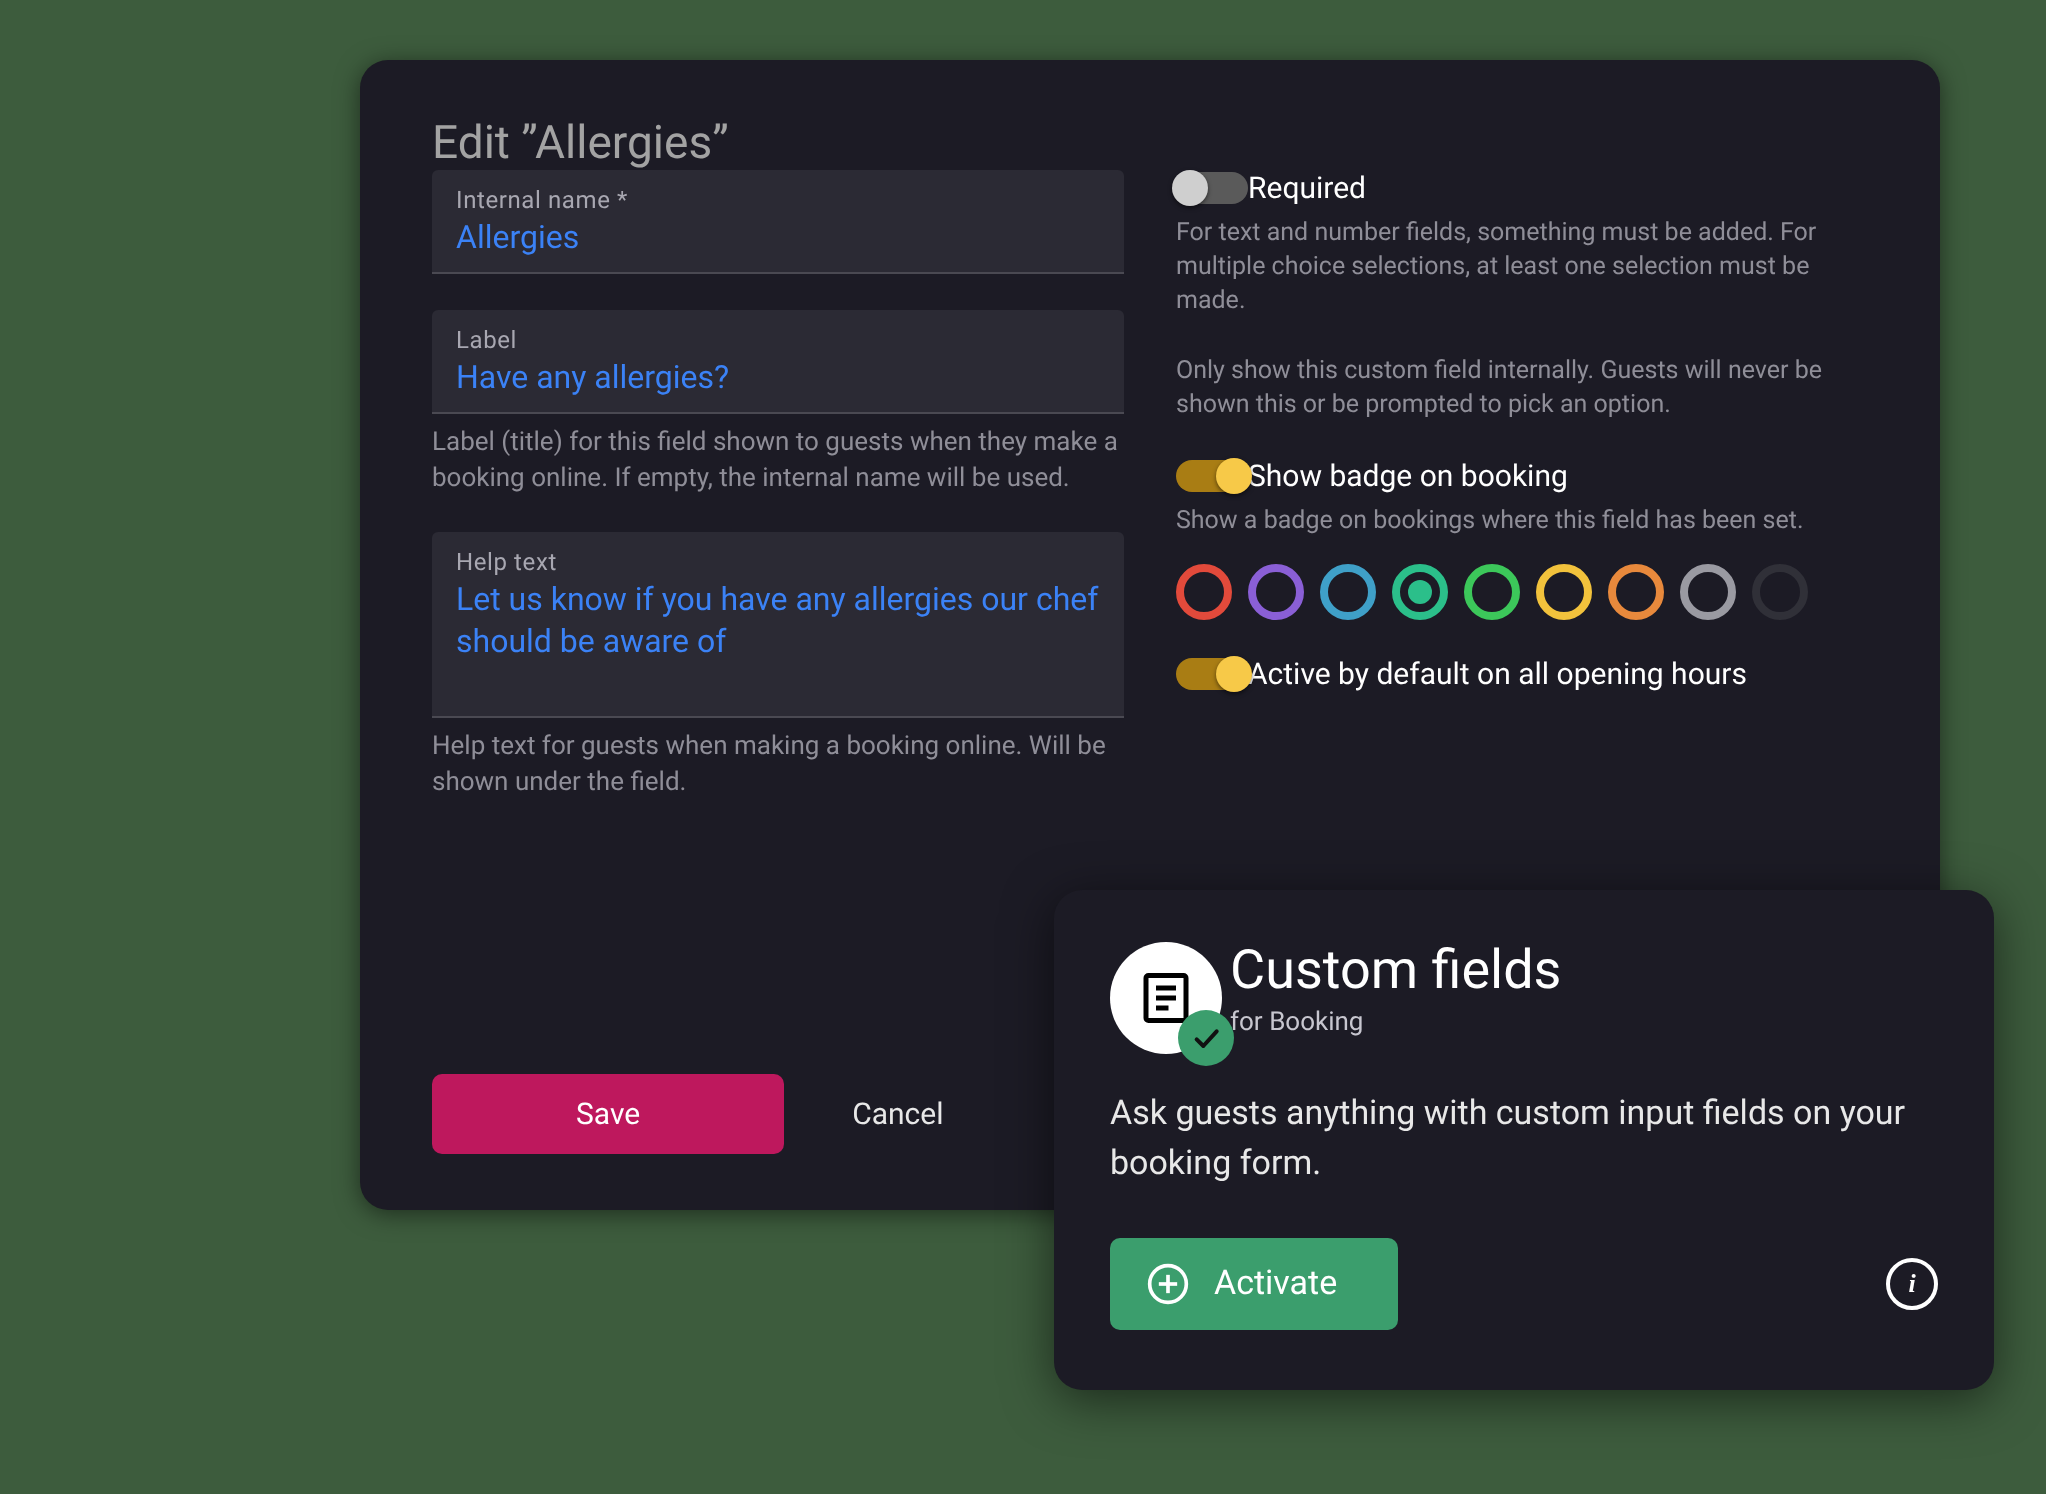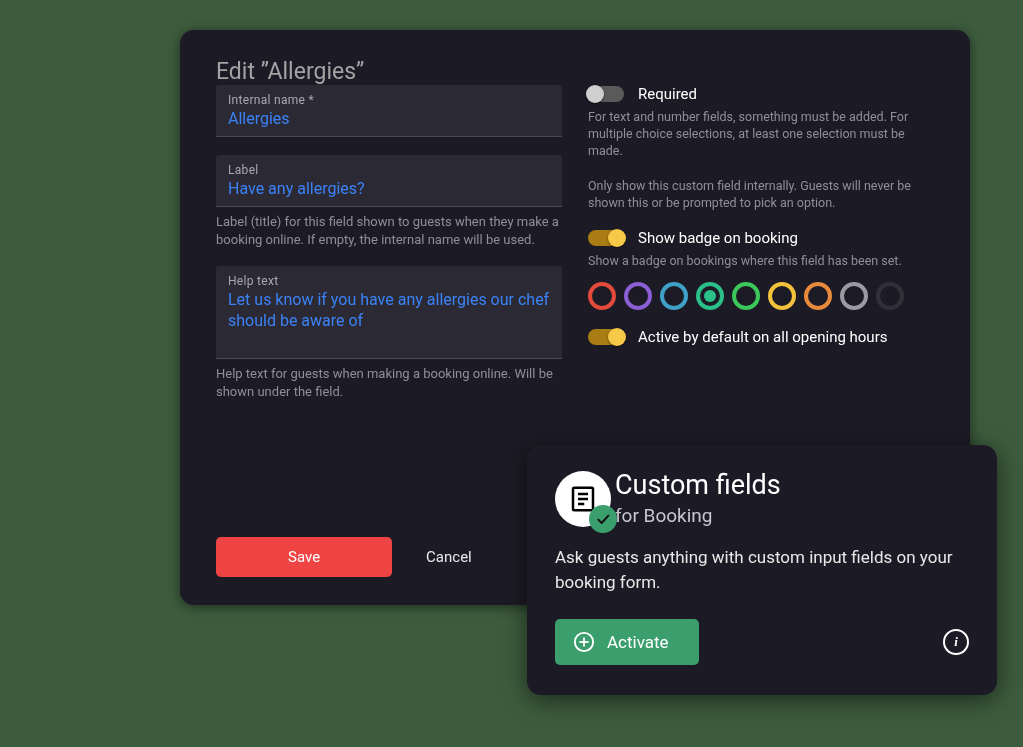--- a/index.html
+++ b/index.html
@@ -14,48 +14,48 @@
     .col { flex: 1; min-width: 0; }
 
     .field-box { background: #2b2a34; border-bottom: 1px solid #4a4952; border-radius: 3px 3px 0 0; padding: 8px 12px 6px 12px; }
     .field-label { font-size: 12px; color: #a8a7b1; display: block; letter-spacing: .3px; }
     .field-input { background: transparent; border: none; outline: none; width: 100%; font-size: 16px; color: #3b82f6; padding: 2px 0; font-family: inherit; resize: none; }
     .textarea-box { min-height: 92px; }
     .textarea-box .field-input { min-height: 60px; line-height: 1.3; }
 
     .hint { font-size: 13px; color: #8f8e98; margin-top: 6px; margin-bottom: 18px; line-height: 1.35; }
 
-    .row { display: flex; align-items: center; gap: 14px; margin-bottom: 6px; }
+    .row { display: flex; align-items: center; margin-bottom: 6px; }
     .row .row-label { color: #fff; font-size: 15px; }
 
     .toggle { width: 36px; height: 16px; border-radius: 99px; position: relative; cursor: pointer; flex-shrink: 0; }
     .toggle-knob { width: 18px; height: 18px; border-radius: 50%; background: #fff; position: absolute; top: -1px; box-shadow: 0 1px 2px rgba(0,0,0,.5); }
     .toggle.off { background: #5a5a5a; }
     .toggle.off .toggle-knob { left: -2px; background: #cfcfcf; }
     .toggle.on { background: #a97d14; }
     .toggle.on .toggle-knob { right: -2px; background: #f7c948; }
 
     .right-hint { font-size: 12.5px; color: #8f8e98; margin-bottom: 18px; line-height: 1.35; }
 
     .swatches { display: flex; gap: 8px; margin-bottom: 18px; }
     .swatch { width: 28px; height: 28px; border-radius: 50%; border: 4px solid; cursor: pointer; position: relative; }
     .swatch.selected::after { content: ""; position: absolute; inset: 4px; background: currentColor; border-radius: 50%; }
 
     .actions { position: absolute; left: 36px; bottom: 28px; display: flex; gap: 34px; align-items: center; }
-    .btn-save { background: #ef4444; color: #fff; border: none; padding: 11px 72px; font-size: 15px; border-radius: 5px; cursor: pointer; }
+    .btn-save { background: #be185d; color: #fff; border: none; padding: 11px 72px; font-size: 15px; border-radius: 5px; cursor: pointer; }
     .btn-cancel { background: transparent; border: none; color: #e8e8e8; font-size: 15px; cursor: pointer; }
 
     
     .card { position: absolute; left: 527px; top: 445px; width: 470px; background: #1c1b25; border-radius: 14px; padding: 26px 28px 30px 28px; color: #fff; box-shadow: 0 5px 25px rgba(0,0,0,.55); }
     .card-head { display: flex; gap: 4px; align-items: flex-start; margin-bottom: 18px; }
     .icon-badge { position: relative; width: 56px; height: 56px; flex-shrink: 0; }
     .icon-circle { width: 56px; height: 56px; border-radius: 50%; background: #fff; display: flex; align-items: center; justify-content: center; }
     .check-badge { position: absolute; right: -6px; bottom: -6px; width: 28px; height: 28px; border-radius: 50%; background: #3b9e6d; display: flex; align-items: center; justify-content: center; }
     .card-title { font-size: 27px; font-weight: 400; line-height: 1.1; }
-    .card-sub { font-size: 19px; color: #c7c6cf; margin-top: 3px; }
+    .card-sub { font-size: 13px; color: #c7c6cf; margin-top: 3px; }
     .card-desc { font-size: 17px; color: #e8e8e8; line-height: 1.48; margin-bottom: 24px; }
     .card-foot { display: flex; align-items: center; justify-content: space-between; }
     .btn-activate { background: #3b9e6d; border: none; color: #fff; padding: 12px 30px 12px 18px; border-radius: 5px; cursor: pointer; display: flex; align-items: center; gap: 12px; font-size: 17px; }
     .info-btn { width: 26px; height: 26px; border-radius: 50%; border: 2px solid #fff; background: transparent; color: #fff; cursor: pointer; font-weight: 700; font-size: 13px; font-family: Georgia, serif; font-style: italic; display: flex; align-items: center; justify-content: center; }
   </style>
 </head>
 <body>
 
 <div class="dialog">
   <h1 class="dialog-title">Edit ”Allergies”</h1>

